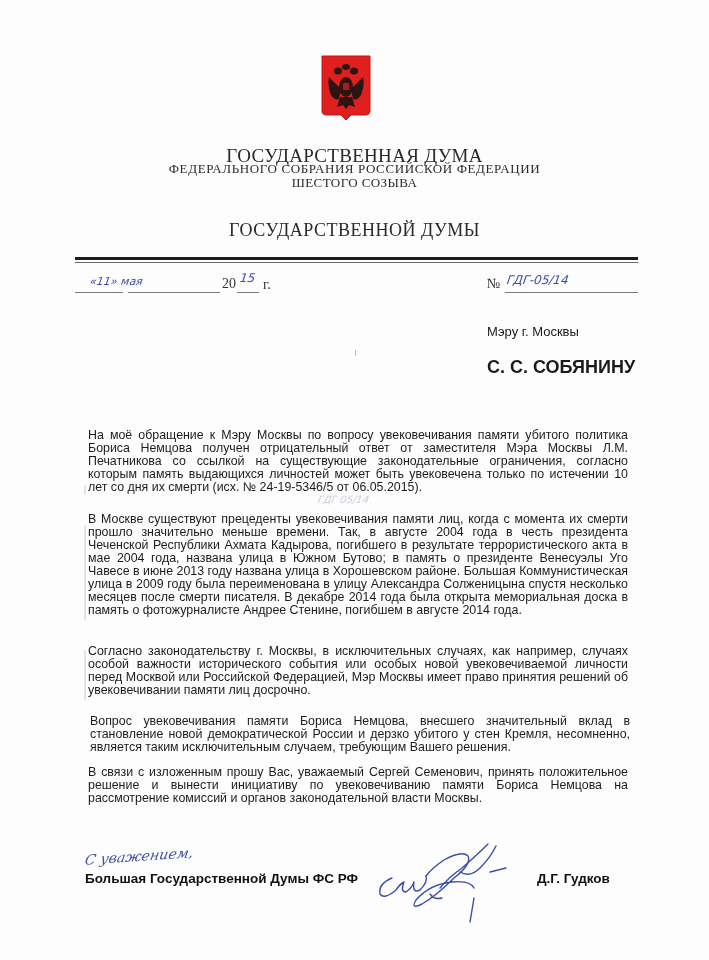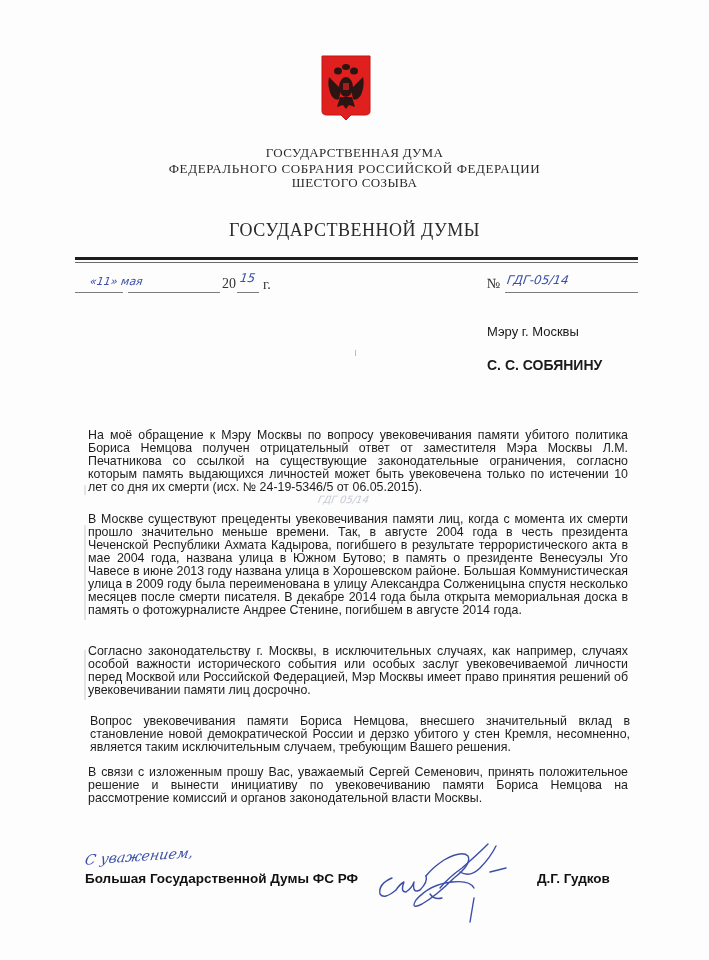--- a/index.html
+++ b/index.html
@@ -34,21 +34,21 @@
 
     
     .lh {
       position: absolute;
       left: 0;
       width: 709px;
       text-align: center;
       font-family: "Liberation Serif", serif;
       color: #2a2a2a;
     }
-    .lh-line1 { top: 145px; font-size: 13px; letter-spacing: 0.3px; }
+    .lh-line1 { top: 145px; font-size: 19px; letter-spacing: 0.3px; }
     .lh-line2 { top: 161px; font-size: 13px; letter-spacing: 0.6px; }
     .lh-line3 { top: 175px; font-size: 13px; letter-spacing: 0.4px; }
     .lh-deputy {
       top: 194px;
       font-size: 22px;
       font-weight: bold;
       letter-spacing: 6px;
       color: #1e1e1e;
     }
     .lh-duma {
@@ -101,21 +101,21 @@
       position: absolute;
       left: 487px;
       top: 324px;
       font-size: 13px;
       color: #1a1a1a;
     }
     .addr-2 {
       position: absolute;
       left: 487px;
       top: 357px;
-      font-size: 14px;
+      font-size: 18px;
       font-weight: bold;
       color: #1a1a1a;
     }
     .tick-mark {
       position: absolute;
       left: 355px;
       top: 350px;
       width: 1px;
       height: 6px;
       background: #bbb;
@@ -250,21 +250,21 @@
   <div class="tick-mark"></div>
 
 
   <div class="margin-mark" style="top:485px; height:10px;"></div>
   <div class="margin-mark" style="top:525px; height:95px;"></div>
   <div class="margin-mark" style="top:650px; height:50px;"></div>
 
   <p class="body-text p1" style="margin:0;">На моё обращение к Мэру Москвы по вопросу увековечивания памяти убитого политика Бориса Немцова получен отрицательный ответ от заместителя Мэра Москвы Л.М. Печатникова со ссылкой на существующие законодательные ограничения, согласно которым память выдающихся личностей может быть увековечена только по истечении 10 лет со дня их смерти (исх. № 24-19-5346/5 от 06.05.2015).</p>
   <div class="faint-stamp">ГДГ 05/14</div>
   <p class="body-text p2" style="margin:0;">В Москве существуют прецеденты увековечивания памяти лиц, когда с момента их смерти прошло значительно меньше времени. Так, в августе 2004 года в честь президента Чеченской Республики Ахмата Кадырова, погибшего в результате террористического акта в мае 2004 года, названа улица в Южном Бутово; в память о президенте Венесуэлы Уго Чавесе в июне 2013 году названа  улица в Хорошевском районе. Большая Коммунистическая улица в 2009 году была переименована в улицу Александра Солженицына спустя несколько месяцев после смерти писателя. В декабре 2014 года была открыта мемориальная доска в память о фотожурналисте Андрее Стенине, погибшем в августе 2014 года.</p>
-  <p class="body-text p3" style="margin:0;">Согласно законодательству г. Москвы, в исключительных случаях, как например, случаях особой важности исторического события или особых заслуг увековечиваемой личности перед Москвой или Российской Федерацией, Мэр Москвы имеет право принятия решений об увековечивании памяти лиц досрочно.</p>
+  <p class="body-text p3" style="margin:0;">Согласно законодательству г. Москвы, в исключительных случаях, как например, случаях особой важности исторического события или особых новой увековечиваемой личности перед Москвой или Российской Федерацией, Мэр Москвы имеет право принятия решений об увековечивании памяти лиц досрочно.</p>
   <p class="body-text p4" style="margin:2px;">Вопрос увековечивания памяти Бориса Немцова, внесшего значительный вклад в становление новой демократической России и дерзко убитого у стен Кремля, несомненно, является таким исключительным случаем, требующим Вашего решения.</p>
   <p class="body-text p5" style="margin:0;">В связи с изложенным прошу Вас, уважаемый Сергей Семенович, принять положительное решение и вынести инициативу по увековечиванию памяти Бориса Немцова на рассмотрение комиссий и органов законодательной власти Москвы.</p>
 
   <div class="regards">С уважением,</div>
   <div class="sig-title">Большая Государственной Думы ФС РФ</div>
 
   <div class="signature">
     <svg width="160" height="85" viewBox="0 0 160 85" fill="none" stroke="#3b4fa8" stroke-width="1.4" stroke-linecap="round" stroke-linejoin="round">
       <path d="M22 40 Q8 46 10 56 Q14 62 26 52 Q30 46 34 44 Q30 54 36 54 Q42 50 44 44 Q42 56 50 52 Q58 44 56 38"></path>
       <path d="M56 38 Q62 30 74 22 Q92 12 98 18 Q102 26 84 40 Q66 58 52 66 Q40 72 46 62 Q60 46 82 44 Q100 42 104 50"></path>

